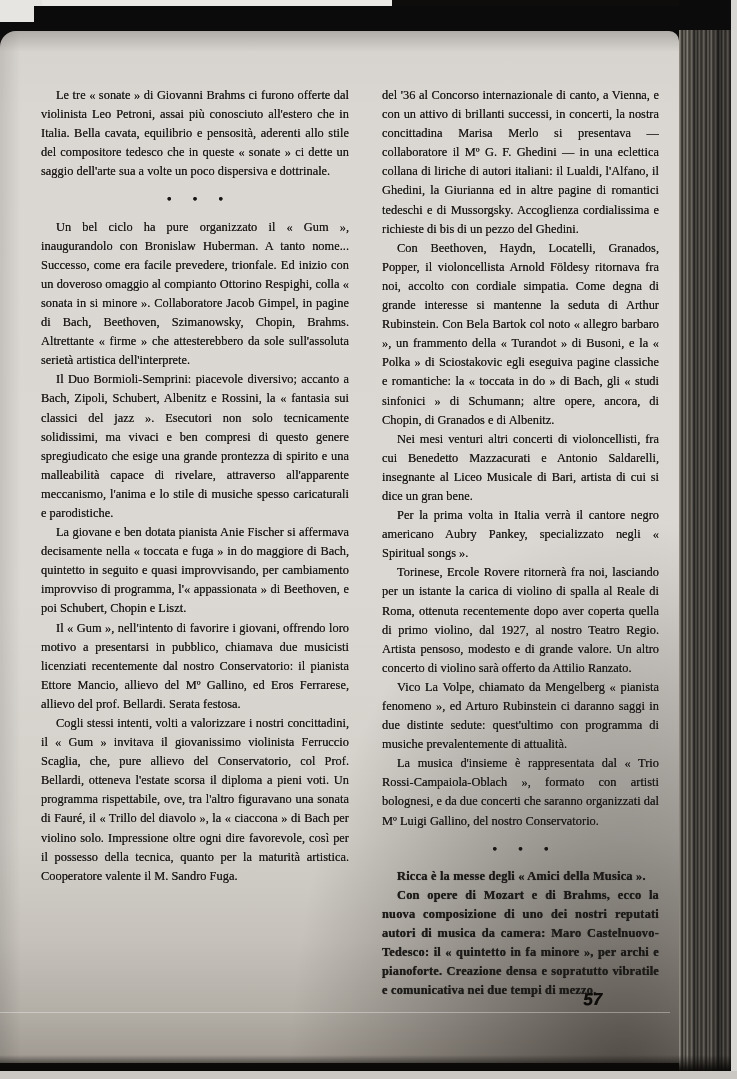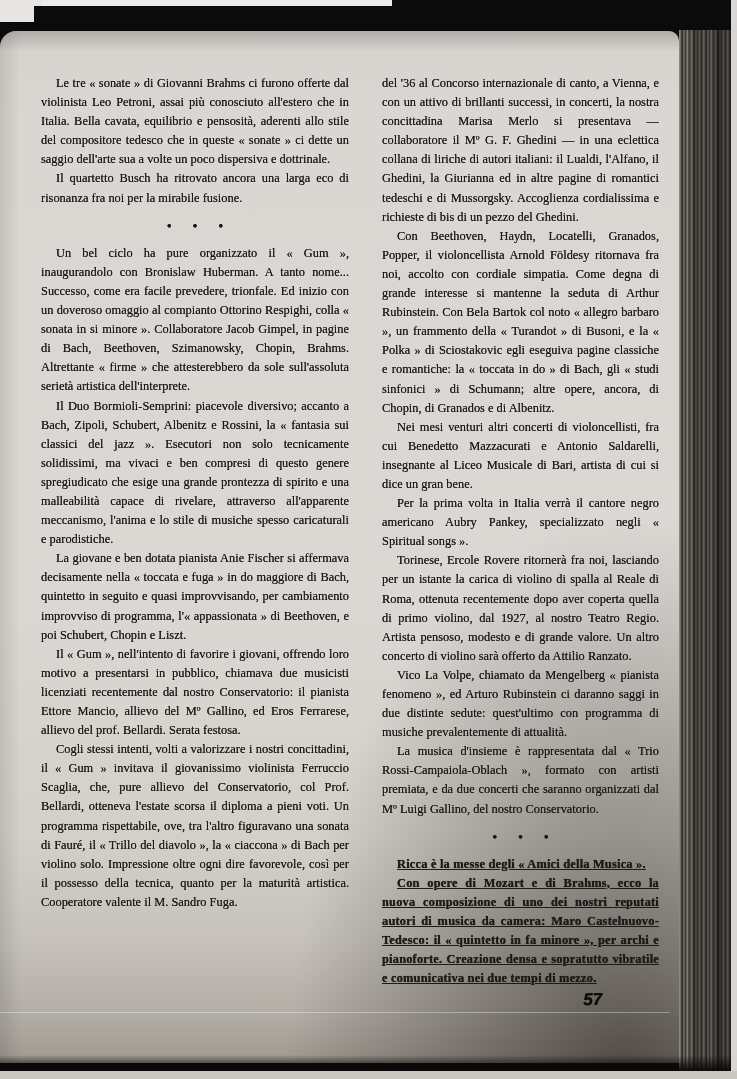--- a/index.html
+++ b/index.html
@@ -44,30 +44,30 @@
         #35322d 7px,#bdb7ad 8px,#4a463f 10px,#7c7368 12px);
   }
   .edge-top{position:absolute;left:679px;top:0;width:52px;height:32px;background:#0b0b0b;}
   .right-sliver{position:absolute;left:731px;top:0;width:6px;height:1079px;background:#d9d7d3;}
   
   .bottom-dark{position:absolute;left:0;top:1055px;width:731px;height:17px;
     background:linear-gradient(180deg, rgba(10,8,6,0) 0%, rgba(10,8,6,0.75) 70%, #090807 100%);}
   .bottom-light{position:absolute;left:0;top:1071px;width:737px;height:8px;background:#cbc8c3;}
   
   .col{
-    position:absolute;top:74px;
+    position:absolute;top:86px;
     font-size:12.4px;line-height:19.1px;color:#1c1b19;
     text-align:justify;
     text-shadow:0 0 0.4px rgba(20,18,16,0.8);
   }
   .col-left{left:41px;width:308px;}
   .col-right{left:382px;width:277px;}
   .para{margin:0;}
   .para.indent{text-indent:15px;}
-  .para.heavy{font-weight:700;letter-spacing:0.2px;text-shadow:0 0 0.7px rgba(10,8,6,0.9);text-decoration:underline;}
+  .para.heavy{font-weight:700;letter-spacing:0.2px;text-shadow:0 0 0.7px rgba(10,8,6,0.9);}
   .separator{
     text-align:center;font-weight:700;font-size:13px;letter-spacing:9px;
     margin:8px 0 9px 0;text-indent:9px;color:#171615;
   }
   .page-number{
     position:absolute;left:583px;top:990px;
     font-family:"Liberation Sans","DejaVu Sans",sans-serif;
     font-style:italic;font-weight:800;font-size:17px;color:#0e0d0b;
     transform:rotate(-2deg);
     text-shadow:0.5px 0 0 #0e0d0b;
@@ -84,36 +84,35 @@
 <div class="paper">
   <div class="scratch-line"></div>
 </div>
 
 <div class="edge-top"></div>
 <div class="edges"></div>
 <div class="right-sliver"></div>
 
 <div class="col col-left" id="col-left">
     <p class="para indent">Le tre « sonate » di Giovanni Brahms ci furono offerte dal violinista Leo Petroni, assai più conosciuto all'estero che in Italia. Bella cavata, equilibrio e pensosità, aderenti allo stile del compositore tedesco che in queste « sonate » ci dette un saggio dell'arte sua a volte un poco dispersiva e dottrinale.</p>
-    <p class="para indent">Il quartetto Busch ha ritrovato ancora una larga eco di risonanza fra noi per la mirabile fusione.</p>
     <div class="separator">• • •</div>
     <p class="para indent">Un bel ciclo ha pure organizzato il « Gum », inaugurandolo con Bronislaw Huberman. A tanto nome... Successo, come era facile prevedere, trionfale. Ed inizio con un doveroso omaggio al compianto Ottorino Respighi, colla « sonata in si minore ». Collaboratore Jacob Gimpel, in pagine di Bach, Beethoven, Szimanowsky, Chopin, Brahms. Altrettante « firme » che attesterebbero da sole sull'assoluta serietà artistica dell'interprete.</p>
     <p class="para indent">Il Duo Bormioli-Semprini: piacevole diversivo; accanto a Bach, Zipoli, Schubert, Albenitz e Rossini, la « fantasia sui classici del jazz ». Esecutori non solo tecnicamente solidissimi, ma vivaci e ben compresi di questo genere spregiudicato che esige una grande prontezza di spirito e una malleabilità capace di rivelare, attraverso all'apparente meccanismo, l'anima e lo stile di musiche spesso caricaturali e parodistiche.</p>
     <p class="para indent">La giovane e ben dotata pianista Anie Fischer si affermava decisamente nella « toccata e fuga » in do maggiore di Bach, quintetto in seguito e quasi improvvisando, per cambiamento improvviso di programma, l'« appassionata » di Beethoven, e poi Schubert, Chopin e Liszt.</p>
     <p class="para indent">Il « Gum », nell'intento di favorire i giovani, offrendo loro motivo a presentarsi in pubblico, chiamava due musicisti licenziati recentemente dal nostro Conservatorio: il pianista Ettore Mancio, allievo del Mº Gallino, ed Eros Ferrarese, allievo del prof. Bellardi. Serata festosa.</p>
     <p class="para indent">Cogli stessi intenti, volti a valorizzare i nostri concittadini, il « Gum » invitava il giovanissimo violinista Ferruccio Scaglia, che, pure allievo del Conservatorio, col Prof. Bellardi, otteneva l'estate scorsa il diploma a pieni voti. Un programma rispettabile, ove, tra l'altro figuravano una sonata di Fauré, il « Trillo del diavolo », la « ciaccona » di Bach per violino solo. Impressione oltre ogni dire favorevole, così per il possesso della tecnica, quanto per la maturità artistica. Cooperatore valente il M. Sandro Fuga.</p>
   </div>
 <div class="col col-right" id="col-right">
     <p class="para">del '36 al Concorso internazionale di canto, a Vienna, e con un attivo di brillanti successi, in concerti, la nostra concittadina Marisa Merlo si presentava — collaboratore il Mº G. F. Ghedini — in una eclettica collana di liriche di autori italiani: il Lualdi, l'Alfano, il Ghedini, la Giurianna ed in altre pagine di romantici tedeschi e di Mussorgsky. Accoglienza cordialissima e richieste di bis di un pezzo del Ghedini.</p>
     <p class="para indent">Con Beethoven, Haydn, Locatelli, Granados, Popper, il violoncellista Arnold Földesy ritornava fra noi, accolto con cordiale simpatia. Come degna di grande interesse si mantenne la seduta di Arthur Rubinstein. Con Bela Bartok col noto « allegro barbaro », un frammento della « Turandot » di Busoni, e la « Polka » di Sciostakovic egli eseguiva pagine classiche e romantiche: la « toccata in do » di Bach, gli « studi sinfonici » di Schumann; altre opere, ancora, di Chopin, di Granados e di Albenitz.</p>
     <p class="para indent">Nei mesi venturi altri concerti di violoncellisti, fra cui Benedetto Mazzacurati e Antonio Saldarelli, insegnante al Liceo Musicale di Bari, artista di cui si dice un gran bene.</p>
     <p class="para indent">Per la prima volta in Italia verrà il cantore negro americano Aubry Pankey, specializzato negli « Spiritual songs ».</p>
     <p class="para indent">Torinese, Ercole Rovere ritornerà fra noi, lasciando per un istante la carica di violino di spalla al Reale di Roma, ottenuta recentemente dopo aver coperta quella di primo violino, dal 1927, al nostro Teatro Regio. Artista pensoso, modesto e di grande valore. Un altro concerto di violino sarà offerto da Attilio Ranzato.</p>
     <p class="para indent">Vico La Volpe, chiamato da Mengelberg « pianista fenomeno », ed Arturo Rubinstein ci daranno saggi in due distinte sedute: quest'ultimo con programma di musiche prevalentemente di attualità.</p>
-    <p class="para indent">La musica d'insieme è rappresentata dal « Trio Rossi-Campaiola-Oblach », formato con artisti premiata, e da due concerti che saranno organizzati dal Mº Luigi Gallino, del nostro Conservatorio.</p>
+    <p class="para indent">La musica d'insieme è rappresentata dal « Trio Rossi-Campaiola-Oblach », formato con artisti bolognesi, e da due concerti che saranno organizzati dal Mº Luigi Gallino, del nostro Conservatorio.</p>
     <div class="separator">• • •</div>
     <p class="para indent heavy">Ricca è la messe degli « Amici della Musica ».</p>
     <p class="para indent heavy">Con opere di Mozart e di Brahms, ecco la nuova composizione di uno dei nostri reputati autori di musica da camera: Maro Castelnuovo-Tedesco: il « quintetto in fa minore », per archi e pianoforte. Creazione densa e sopratutto vibratile e comunicativa nei due tempi di mezzo.</p>
   </div>
 
 <div class="bottom-dark"></div>
 <div class="bottom-light"></div>
 
 <div class="page-number">57</div>
 

